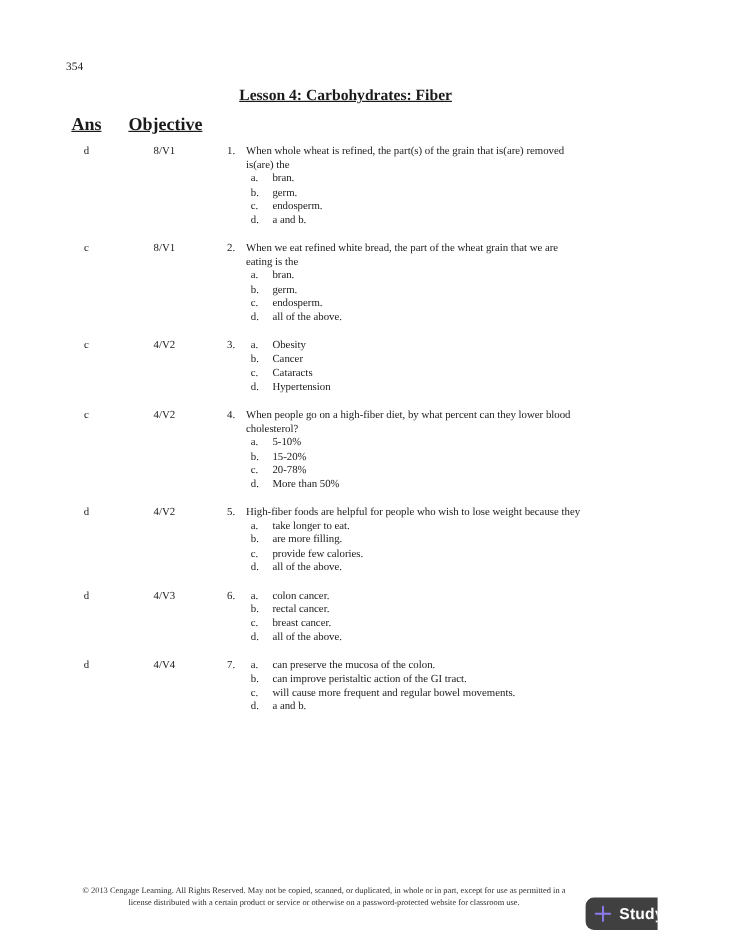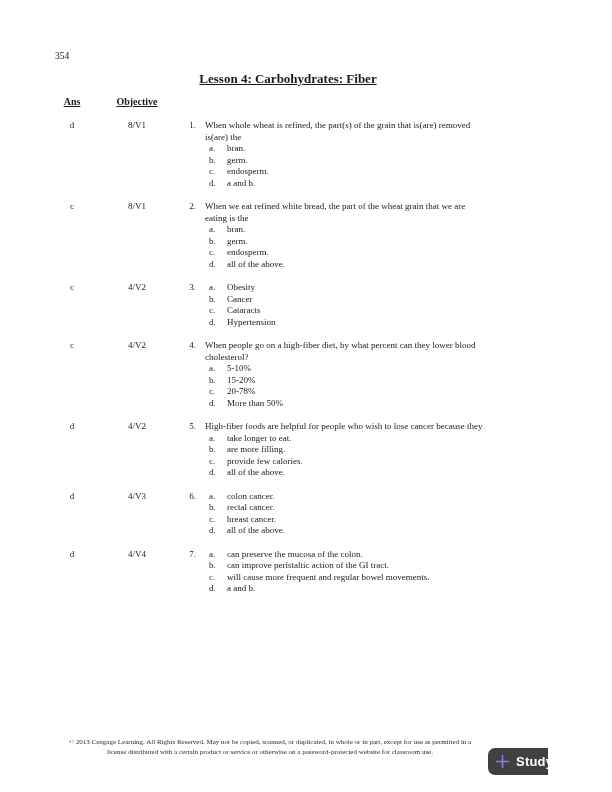--- a/index.html
+++ b/index.html
@@ -27,21 +27,21 @@
     font-size: 13px;
     font-weight: bold;
     text-decoration: underline;
     white-space: nowrap;
   }
   .col-headers {
     position: absolute;
     top: 96px;
     left: 0;
     display: flex;
-    font-size: 10px;
+    font-size: 15px;
     font-weight: bold;
   }
   .h-ans { margin-left: 57px; width: 30px; text-align: center; text-decoration: underline; }
   .h-obj { margin-left: 20px; width: 60px; text-align: center; text-decoration: underline; }
   .questions {
     position: absolute;
     top: 120px;
     left: 0;
     right: 0;
   }
@@ -210,21 +210,21 @@
           </div>
         </div>
       </div>
     </div>
 
     <div class="q-row">
       <div class="q-ans">d</div>
       <div class="q-obj">4/V2</div>
       <div class="q-num">5.</div>
       <div class="q-body">
-        <div class="q-text">High-fiber foods are helpful for people who wish to lose cancer because they</div>
+        <div class="q-text">High-fiber foods are helpful for people who wish to lose weight because they</div>
         <div class="q-options">
           <div class="opt-row">
             <span class="opt-letter">a.</span>
             <span class="opt-text">take longer to eat.</span>
           </div>
           <div class="opt-row">
             <span class="opt-letter">b.</span>
             <span class="opt-text">are more filling.</span>
           </div>
           <div class="opt-row">

